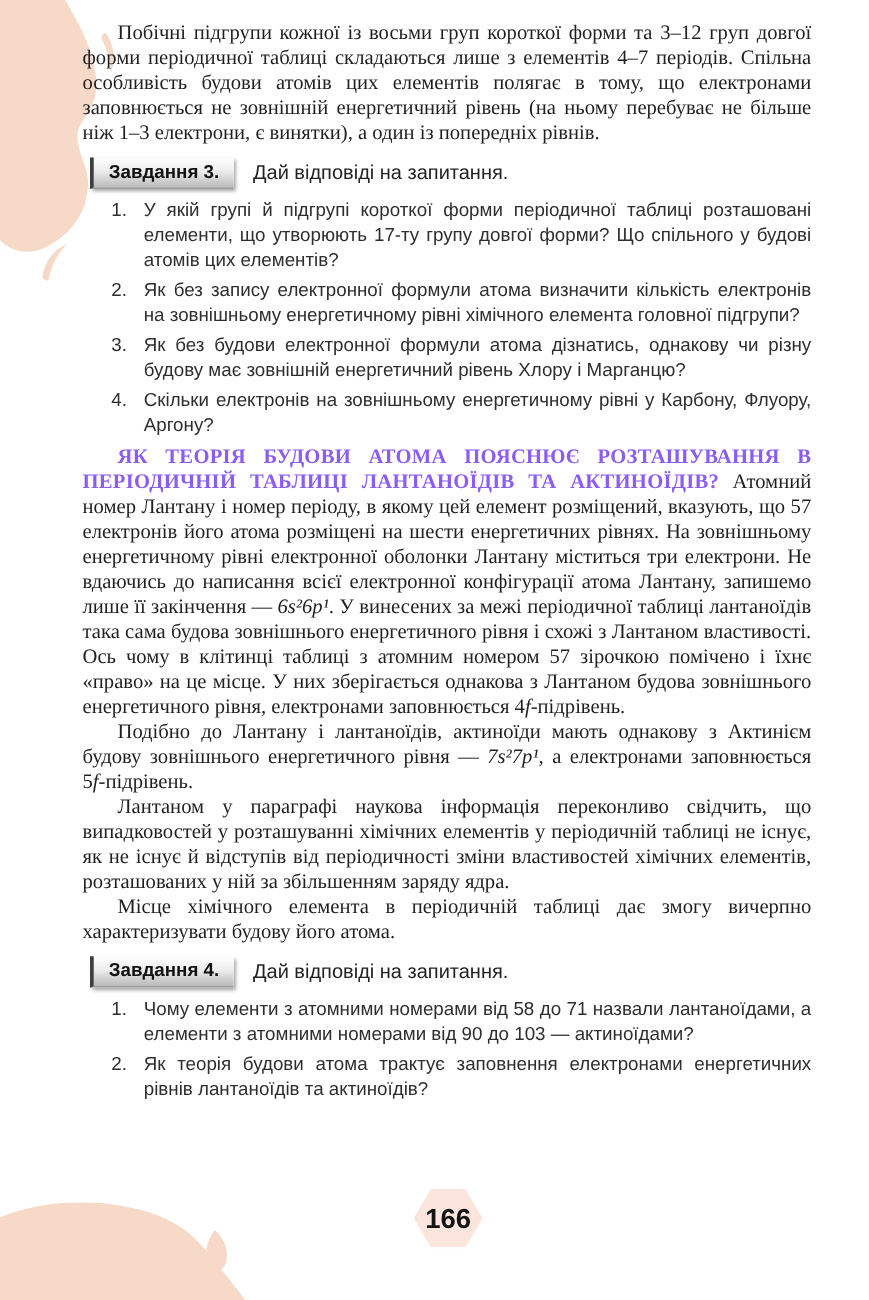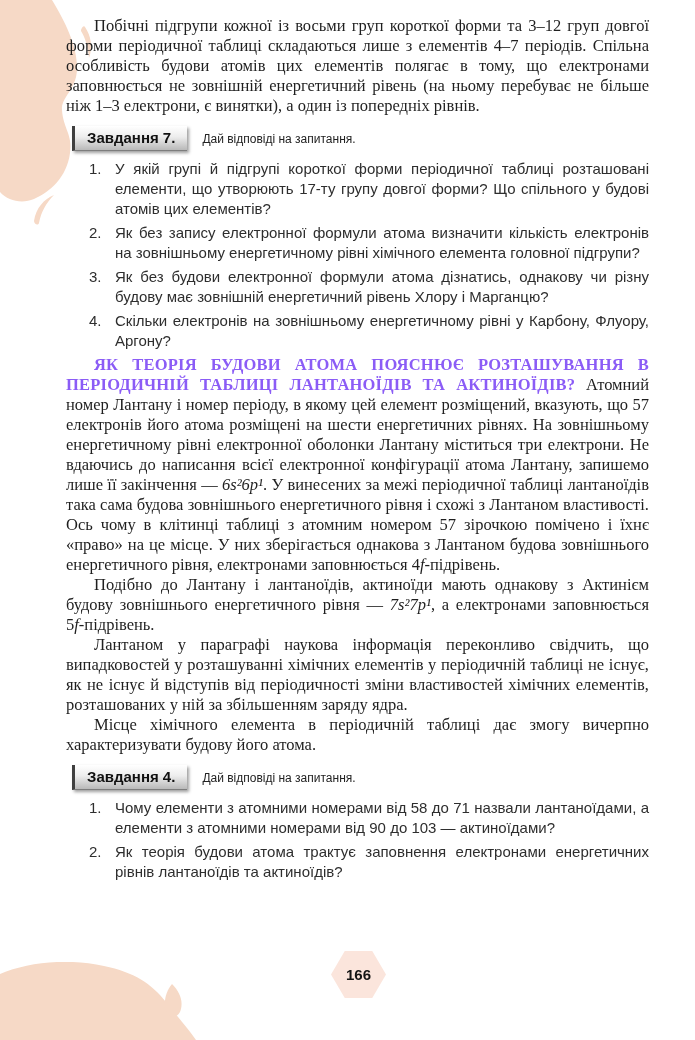--- a/index.html
+++ b/index.html
@@ -30,21 +30,21 @@
   }
   .task-label{
     font-weight:bold;font-size:15px;color:#111;
     padding:3px 12px 4px 12px;
     background:linear-gradient(180deg,#ffffff 0%,#ededed 45%,#b9b9b9 100%);
     border-left:3px solid #3f3f3f;
     border-bottom:1px solid #7d7d7d;
     box-shadow:2px 2px 3px rgba(0,0,0,.38);
   }
   .task-instruction{
-    font-size:12px;color:#222;margin-left:15px;
+    font-size:16px;color:#222;margin-left:15px;
   }
   .qlist{margin:4px 0 2px 0;}
   .q-row{
     display:flex;
     font-family:"Liberation Sans",sans-serif;
     font-size:15px;line-height:20px;color:#2e2e2e;
     margin-bottom:4px;
   }
   .q-num{flex:none;width:26px;padding-left:23px;}
   .q-text{flex:1;text-align:justify;}
@@ -54,21 +54,21 @@
     background:#ffffff;
     clip-path:polygon(25% 0,75% 0,100% 50%,75% 100%,25% 100%,0 50%);
     filter:drop-shadow(1px 2px 2px rgba(0,0,0,.35));
     display:flex;align-items:center;justify-content:center;
   }
   .hex-inner{
     width:55px;height:47px;background:#fbe5dc;
     clip-path:polygon(25% 0,75% 0,100% 50%,75% 100%,25% 100%,0 50%);
     display:flex;align-items:center;justify-content:center;
     font-family:"Liberation Sans",sans-serif;
-    font-weight:bold;font-size:15px;color:#141414;
+    font-weight:bold;font-size:22px;color:#141414;
   }
 </style>
 </head>
 <body>
 
 <svg class="deco" style="left:0;top:0" width="100" height="228" viewBox="0 0 100 228">
   <path d="M0,0 L52,0 C64,20 78,46 77,70 C76,90 61,97 62,110 C63,128 73,135 70,153
            C67,177 50,192 34,199 C22,204 8,201 0,192 Z" fill="#f6d9c6"></path>
   <path d="M85,27 C91,36 93,47 89,58 C88,47 85,37 81,31 C81,28 84,25 85,27 Z" fill="#f6d9c6"></path>
   <path d="M34,221 C36,208 44,199 54,195 C46,203 41,212 39,223 C38,226 34,224 34,221 Z" fill="#f6d9c6"></path>
@@ -77,21 +77,21 @@
 <svg class="deco" style="left:0;top:962px" width="210" height="78" viewBox="0 0 210 78">
   <path d="M0,12 C28,0 68,-4 104,4 C134,10 152,22 166,40 C176,53 186,64 196,78 L0,78 Z" fill="#f6d9c6"></path>
   <path d="M172,22 C180,30 184,40 180,50 C176,58 166,55 165,46 C164,36 167,28 172,22 Z" fill="#f6d9c6"></path>
 </svg>
 
 <div class="content">
 
   <p class="serif indent intro">Побічні підгрупи кожної із восьми груп короткої форми та 3–12 груп довгої форми періодичної таблиці складаються лише з елементів 4–7 періодів. Спільна особливість будови атомів цих елементів полягає в тому, що електронами заповнюється не зовнішній енергетичний рівень (на ньому перебуває не більше ніж 1–3 електрони, є винятки), а один із попередніх рівнів.</p>
 
   <div class="task-row">
-    <span class="task-label">Завдання 7.</span>
+    <span class="task-label">Завдання 3.</span>
     <span class="task-instruction">Дай відповіді на запитання.</span>
   </div>
 
   <div class="qlist">
     <div class="q-row">
       <span class="q-num">1.</span>
       <span class="q-text">У якій групі й підгрупі короткої форми періодичної таблиці розташовані елементи, що утворюють 17-ту групу довгої форми? Що спільного у будові атомів цих елементів?</span>
     </div>
     <div class="q-row">
       <span class="q-num">2.</span>

